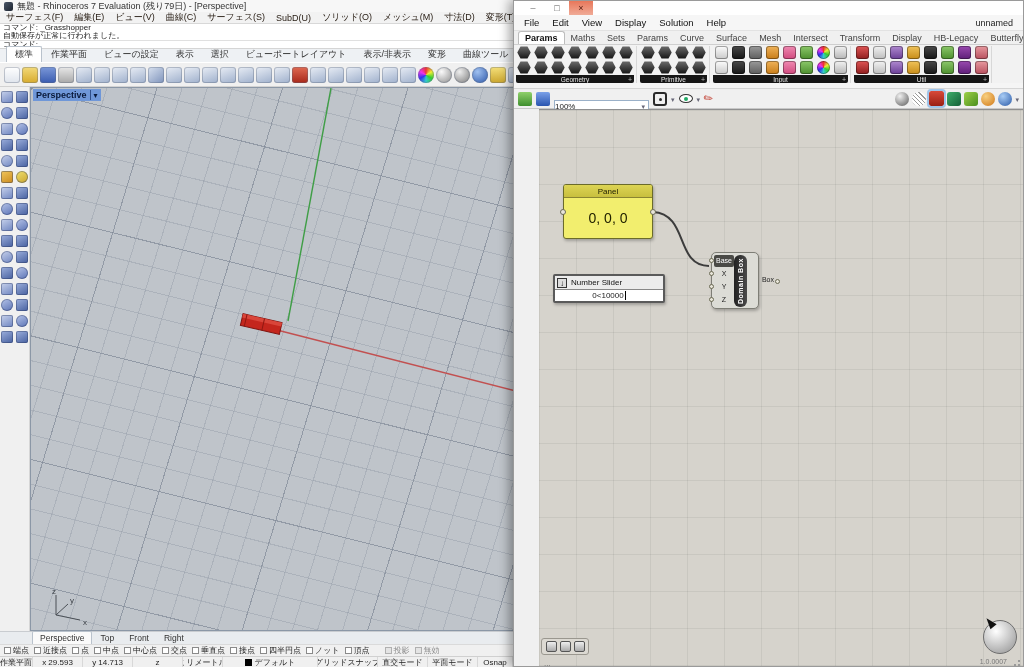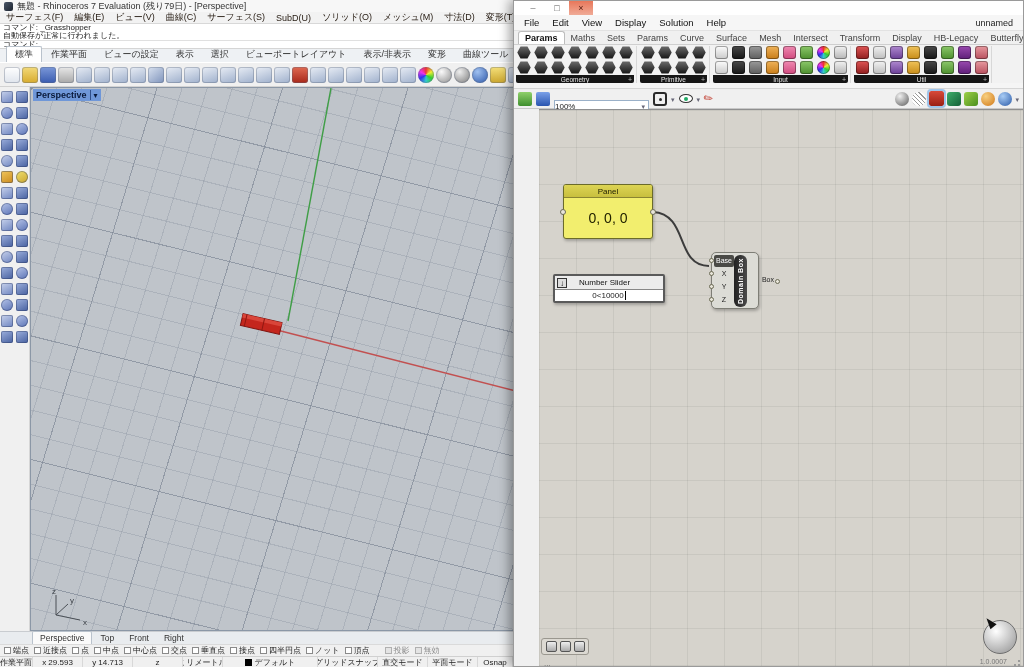--- a/index.html
+++ b/index.html
@@ -148,21 +148,21 @@
     background-size:37px 37px; border-top:1px solid #8f8f8f; overflow:hidden;margin-left:25px; }
   .wire-svg { position:absolute; inset:0; pointer-events:none; }
 
   .panel { position:absolute; left:24px; top:74px; width:90px; height:55px; background:#f2ee6e; border:1px solid #6b6b2a; border-radius:3px; box-shadow:1px 2px 3px rgba(0,0,0,.25); }
   .panel-head { height:13px; background:linear-gradient(#ddd454,#c8bf3e); border-bottom:1px solid #8a8432; border-radius:2px 2px 0 0; text-align:center; font-size:8px; line-height:13px; color:#1c1c00; }
   .panel-body { height:40px; display:flex; align-items:center; justify-content:center; font-size:14px; color:#222200; }
   .hook { position:absolute; width:6px; height:6px; background:#e8e5da; border:1px solid #6b6b55; border-radius:50%; top:50%; margin-top:-3px; }
   .hook.hl { left:-4px; } .hook.hr { right:-4px; }
 
   .nslider { position:absolute; left:14px; top:164px; width:112px; height:29px; background:#ececec; border:2px solid #5a5a5a; border-radius:2px; box-shadow:1px 2px 3px rgba(0,0,0,.25); }
-  .ns-head { height:13px; display:flex; align-items:center; gap:12px; padding:0 2px; }
+  .ns-head { height:13px; display:flex; align-items:center; gap:4px; padding:0 2px; }
   .ns-ico { width:10px; height:10px; border:1px solid #333; background:#ddd; font-size:8px; line-height:9px; text-align:center; color:#111; }
   .ns-ico::before { content:"↓"; }
   .ns-label { font-size:8px; color:#111; }
   .ns-field { height:12px; background:#fff; border-top:1px solid #888; display:flex; align-items:center; justify-content:center; font-size:8px; }
   .ns-cursor { width:1px; height:9px; background:#000; margin-left:1px; }
 
   .dbox { position:absolute; left:172px; top:142px; width:48px; height:57px; background:#dcdcd6; border:1px solid #7e7e76; border-radius:5px; box-shadow:1px 2px 3px rgba(0,0,0,.25); display:flex; align-items:center; padding:2px; }
   .db-in { display:flex; flex-direction:column; justify-content:space-between; height:52px; width:20px; }
   .db-param { font-size:7px; text-align:center; color:#222; line-height:12px; }
   .db-param.base { background:#4a4a46; color:#fff; border-radius:2px; }

